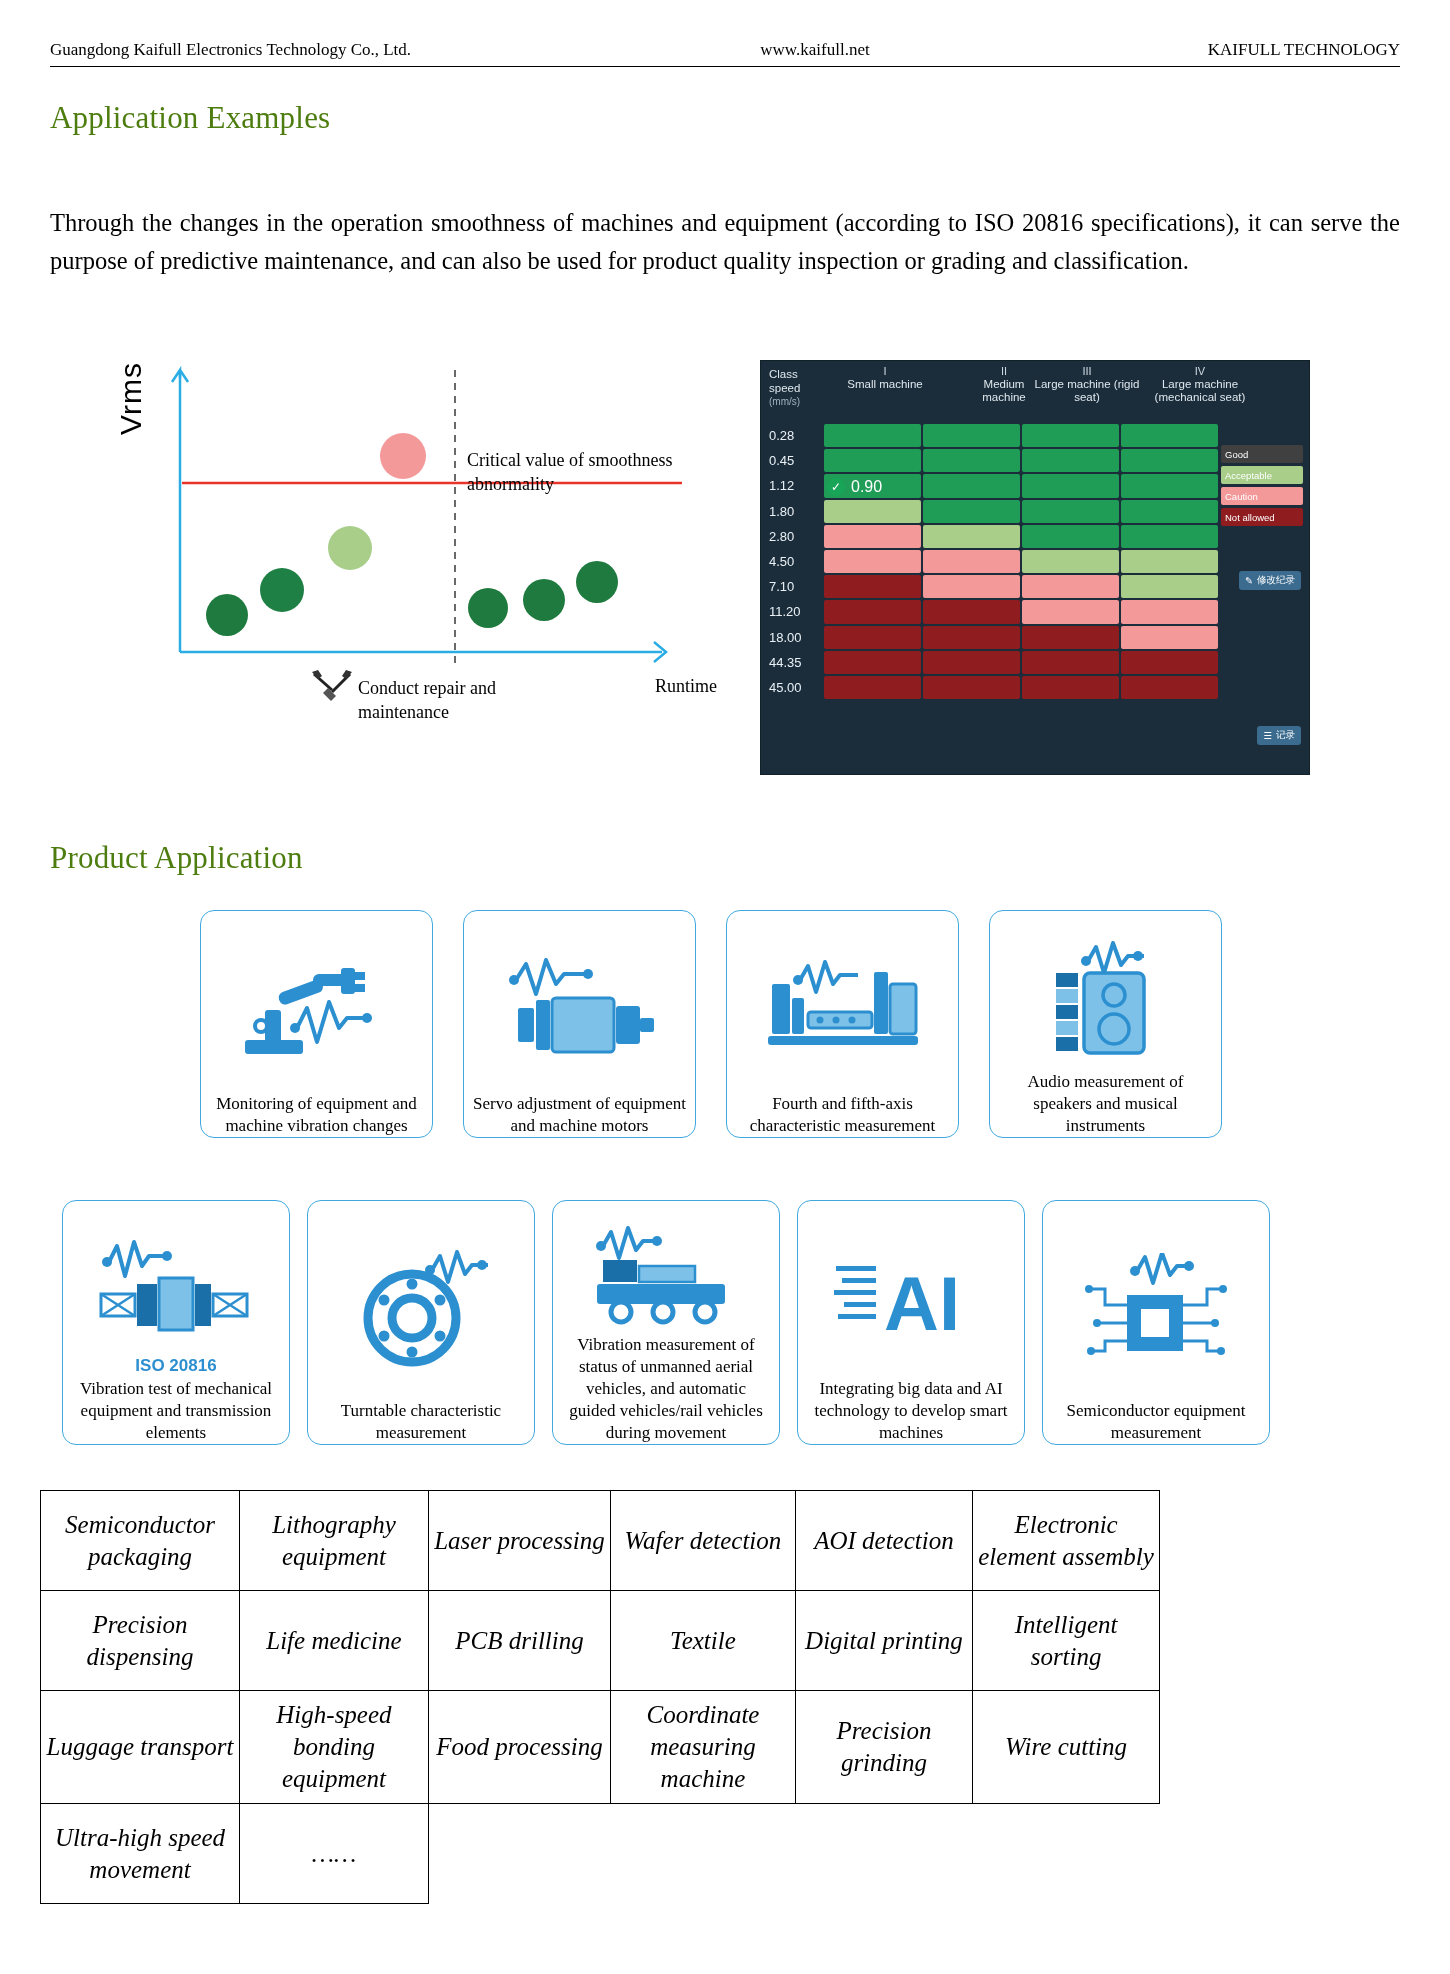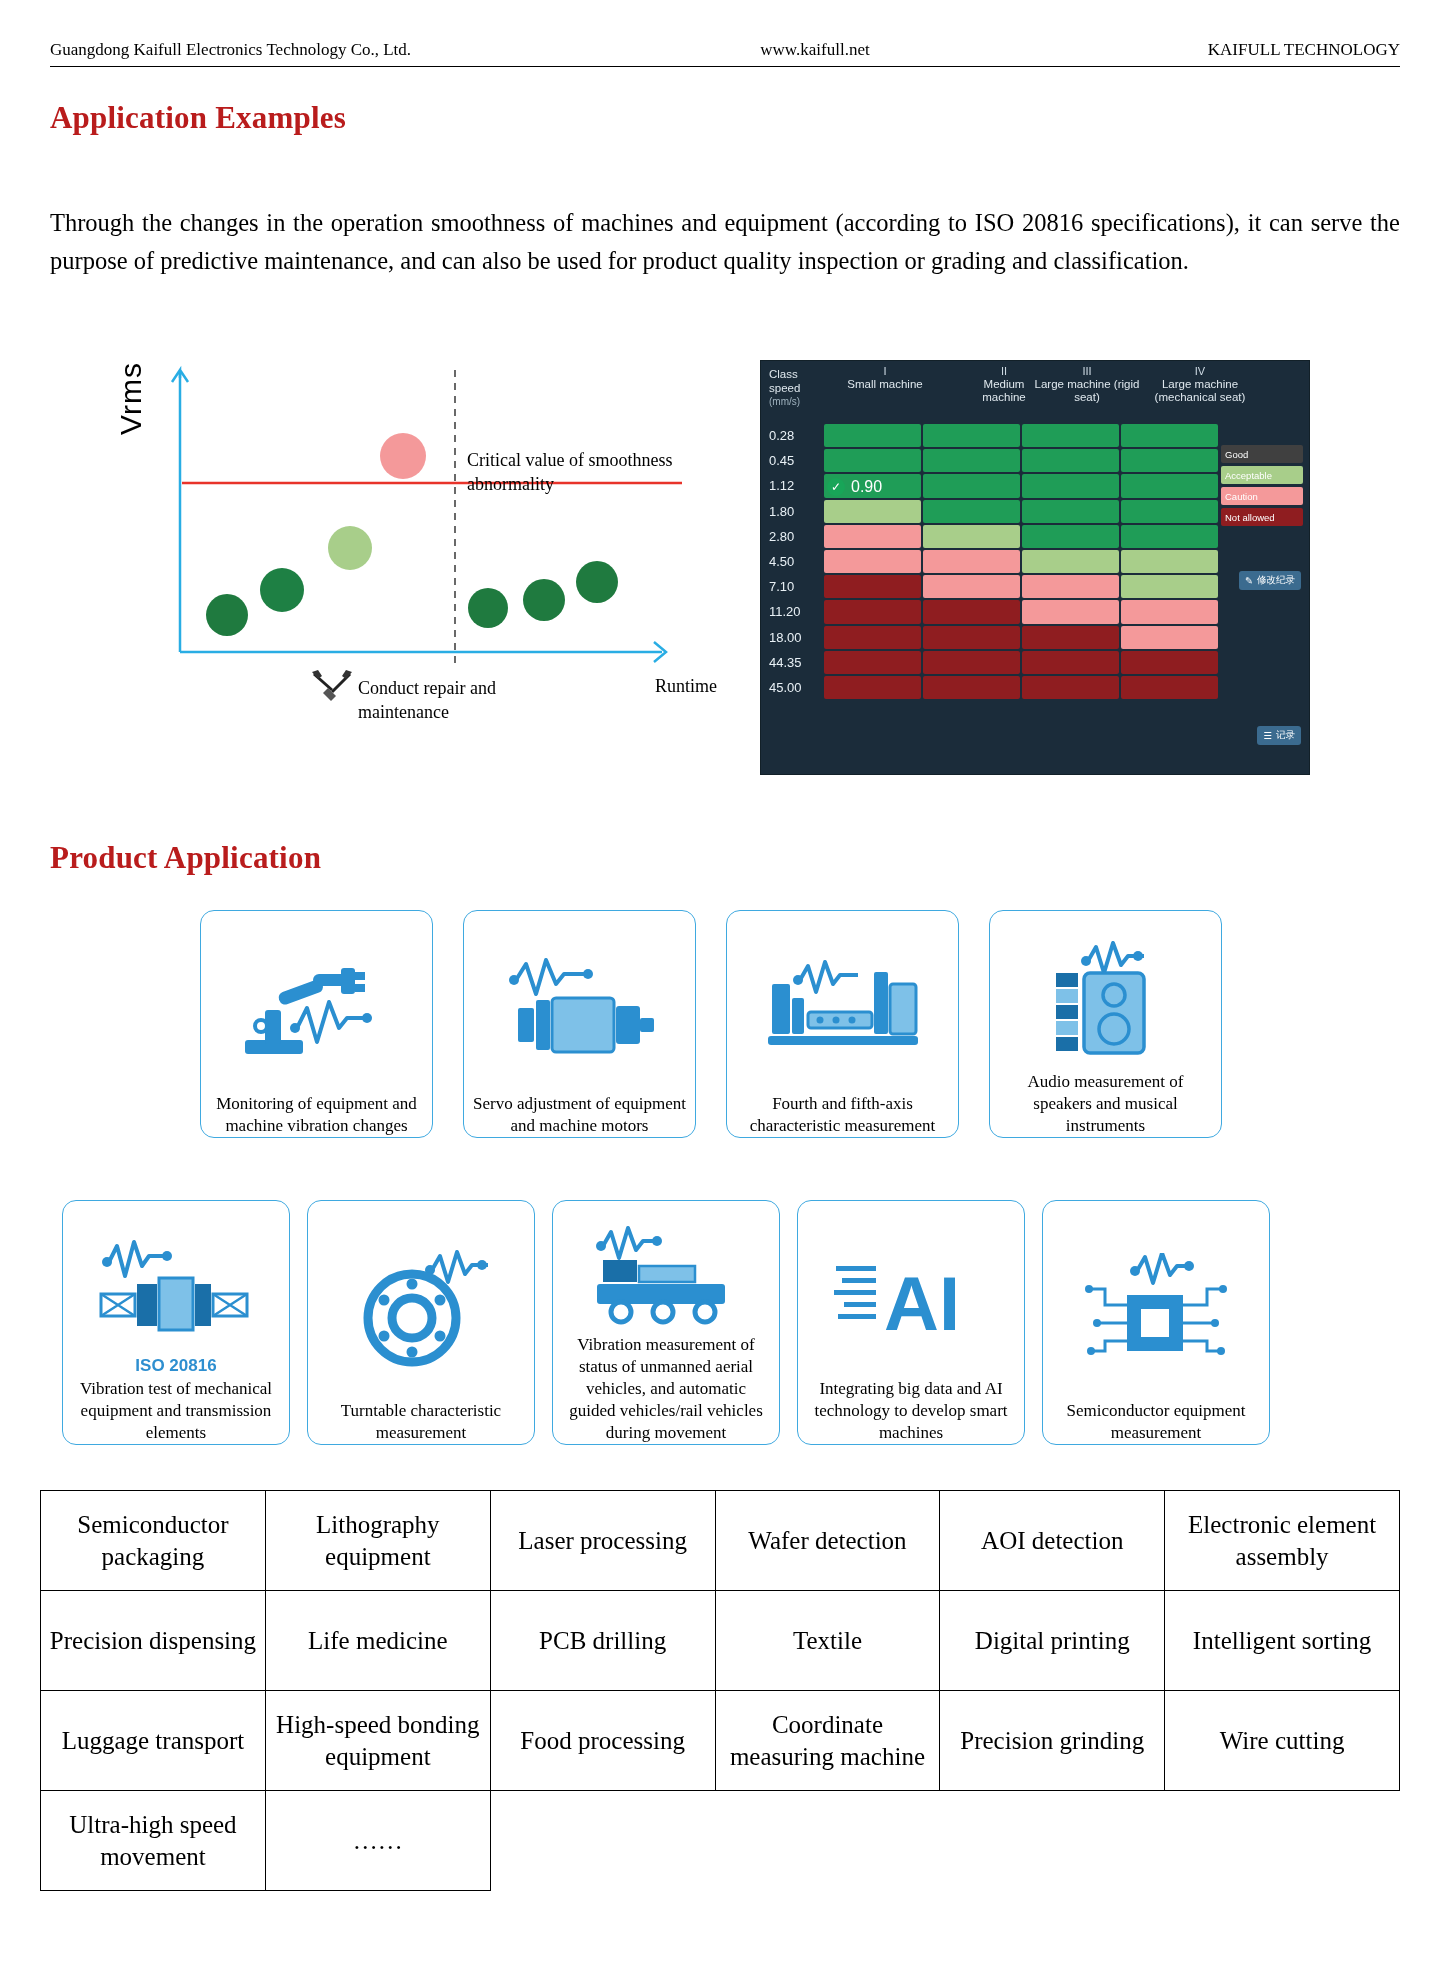--- a/index.html
+++ b/index.html
@@ -30,23 +30,23 @@
     padding-bottom: 6px;
   }
   .header .h-left { flex: 0 0 480px; text-align: left; }
   .header .h-mid { flex: 1; text-align: center; }
   .header .h-right { flex: 0 0 300px; text-align: right; }
 
   
   .sec-title {
     position: absolute;
     font-family: "Liberation Serif", serif;
-    font-weight: bold;
+    font-weight: normal;
     font-size: 31px;
-    color: #b91c1c;
+    color: #4d7c0f;
     letter-spacing: 0.2px;
     text-align: center;
   }
   #title-app { left: 50px; top: 100px; }
   #title-prod { left: 50px; top: 840px; }
 
   
   .intro {
     position: absolute;
     left: 50px; top: 204px; width: 1350px;
@@ -188,22 +188,23 @@
   .iso-tag {
     color: #2e8fd0; font-weight: bold; font-size: 17px;
     font-family: "Liberation Sans", sans-serif;
     margin-bottom: 2px;
   }
 
   
   .apps-table {
     position: absolute;
     left: 40px; top: 1490px;
-    width: 1360px;
+    width: 1120px;
     border-collapse: collapse;
+    font-style: italic;
   }
   .apps-table td {
     border: 1.3px solid #000;
     font-size: 25px;
     text-align: center;
     vertical-align: middle;
     padding: 8px 4px;
     line-height: 32px;
     height: 100px;
   }

